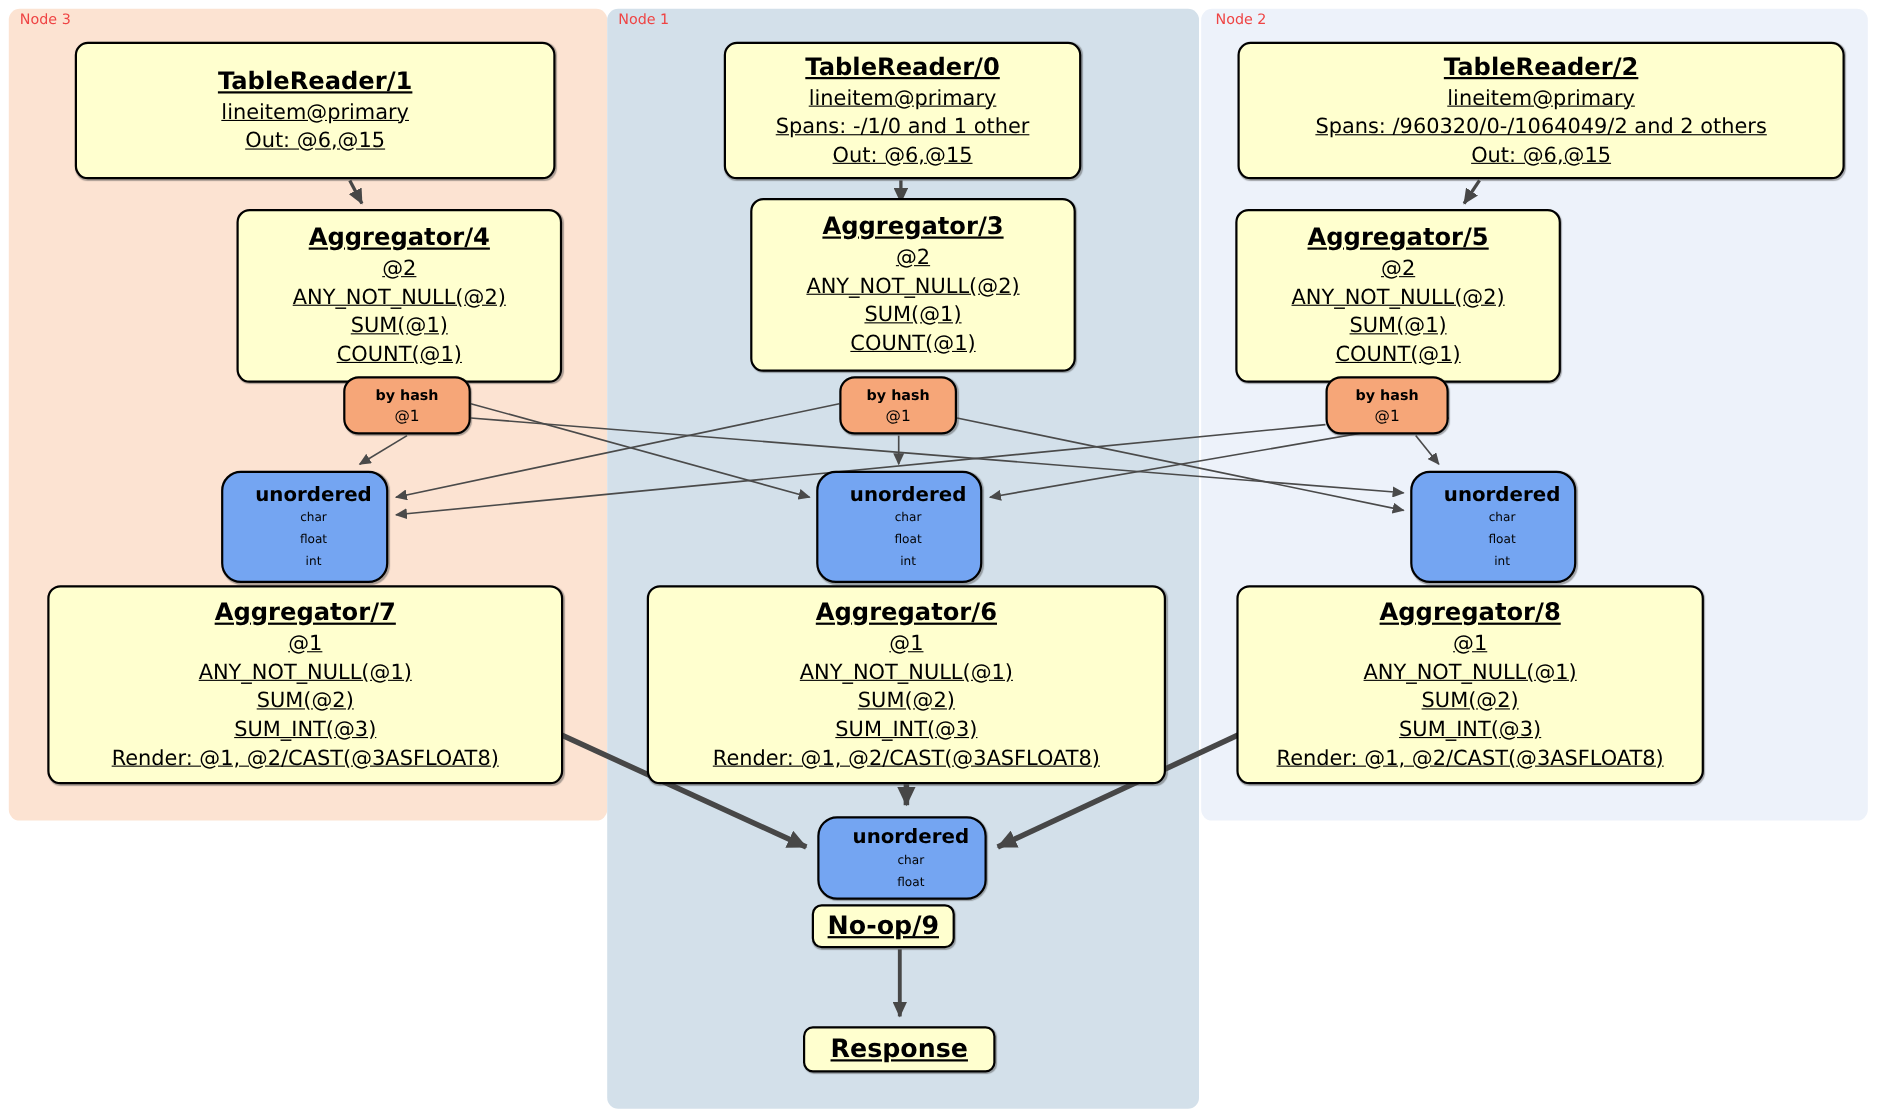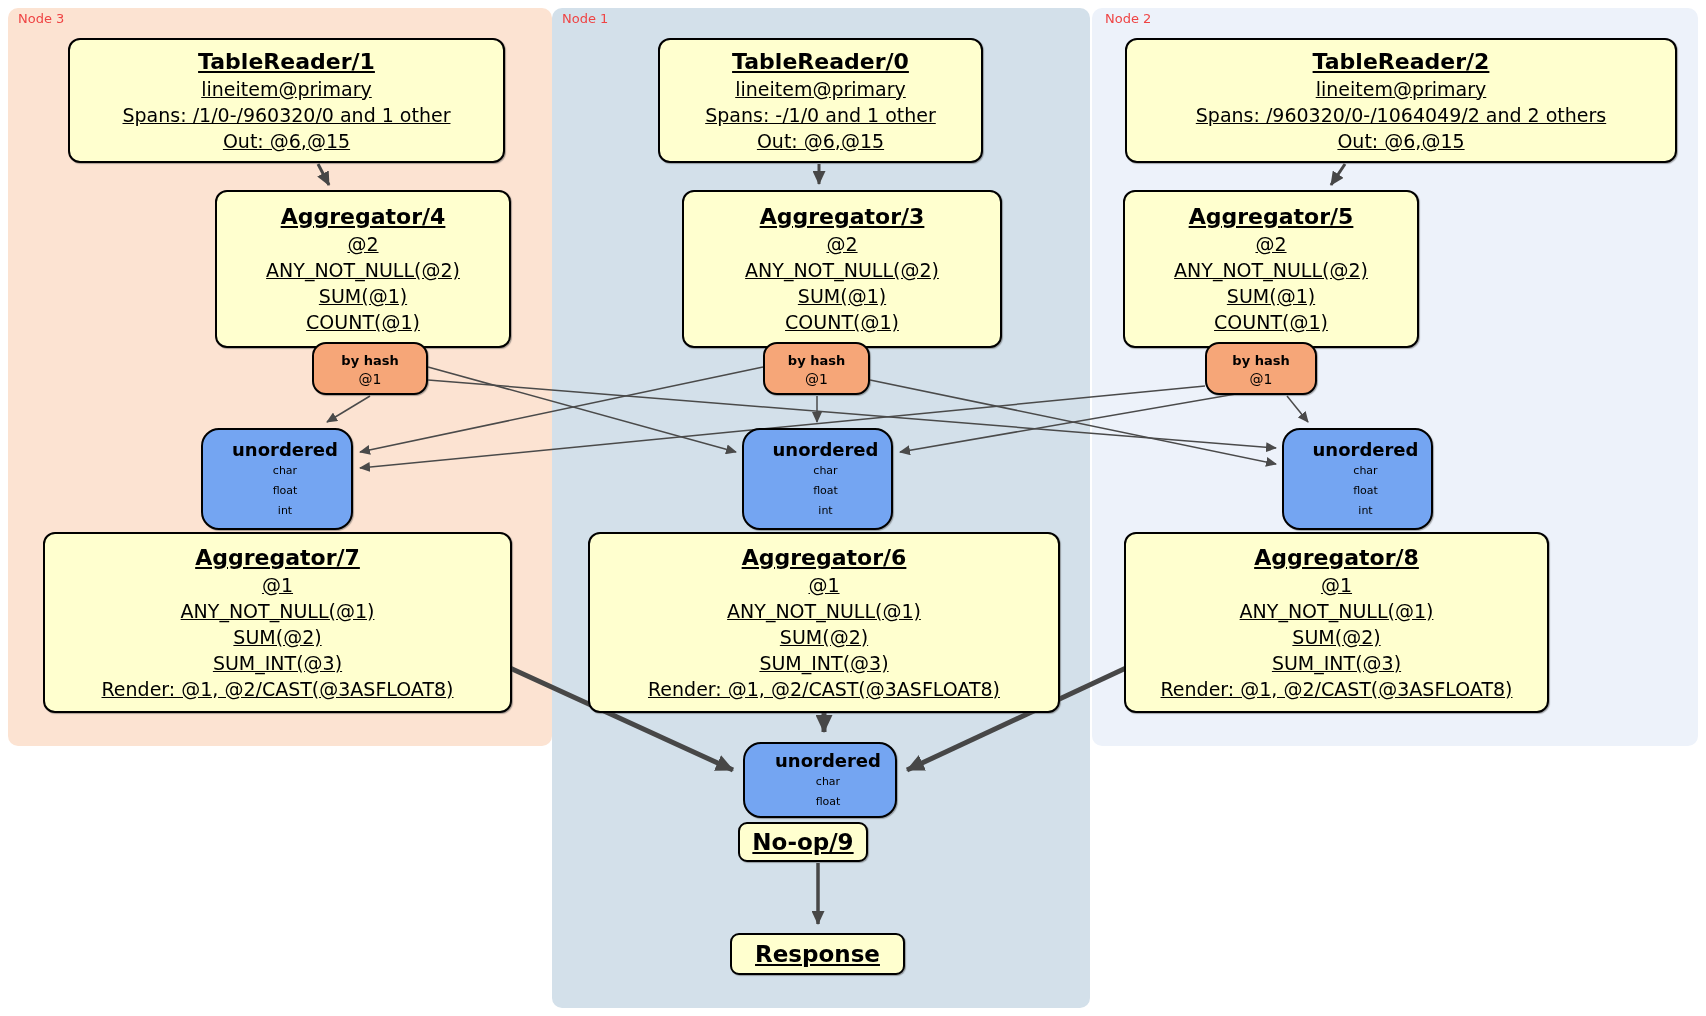--- a/index.html
+++ b/index.html
@@ -65,21 +65,20 @@
     <line x1="510" y1="668" x2="733" y2="770" stroke="#474747" stroke-width="5" marker-end="url(#at)"></line>
     <line x1="824" y1="713" x2="824" y2="732" stroke="#474747" stroke-width="5" marker-end="url(#at)"></line>
     <line x1="1126" y1="668" x2="907" y2="770" stroke="#474747" stroke-width="5" marker-end="url(#at)"></line>
 
     <line x1="818" y1="863" x2="818" y2="924" stroke="#474747" stroke-width="3.5" marker-end="url(#am)"></line>
   </svg>
 
   <div class="box op" style="left:68px;top:38px;width:437px;height:125px;">
     <div class="title">TableReader/1</div>
     <div class="line">lineitem@primary</div>
-    <div class="line">Spans: /1/0-/960320/0 and 1 other</div>
     <div class="line">Out: @6,@15</div>
   </div>
   <div class="box op" style="left:658px;top:38px;width:325px;height:125px;">
     <div class="title">TableReader/0</div>
     <div class="line">lineitem@primary</div>
     <div class="line">Spans: -/1/0 and 1 other</div>
     <div class="line">Out: @6,@15</div>
   </div>
   <div class="box op" style="left:1125px;top:38px;width:552px;height:125px;">
     <div class="title">TableReader/2</div>
@@ -88,21 +87,21 @@
     <div class="line">Out: @6,@15</div>
   </div>
 
   <div class="box op" style="left:215px;top:190px;width:296px;height:158px;">
     <div class="title">Aggregator/4</div>
     <div class="line">@2</div>
     <div class="line">ANY_NOT_NULL(@2)</div>
     <div class="line">SUM(@1)</div>
     <div class="line">COUNT(@1)</div>
   </div>
-  <div class="box op" style="left:682px;top:190px;width:320px;height:158px;">
+  <div class="box op" style="left:682px;top:180px;width:296px;height:158px;">
     <div class="title">Aggregator/3</div>
     <div class="line">@2</div>
     <div class="line">ANY_NOT_NULL(@2)</div>
     <div class="line">SUM(@1)</div>
     <div class="line">COUNT(@1)</div>
   </div>
   <div class="box op" style="left:1123px;top:190px;width:296px;height:158px;">
     <div class="title">Aggregator/5</div>
     <div class="line">@2</div>
     <div class="line">ANY_NOT_NULL(@2)</div>

